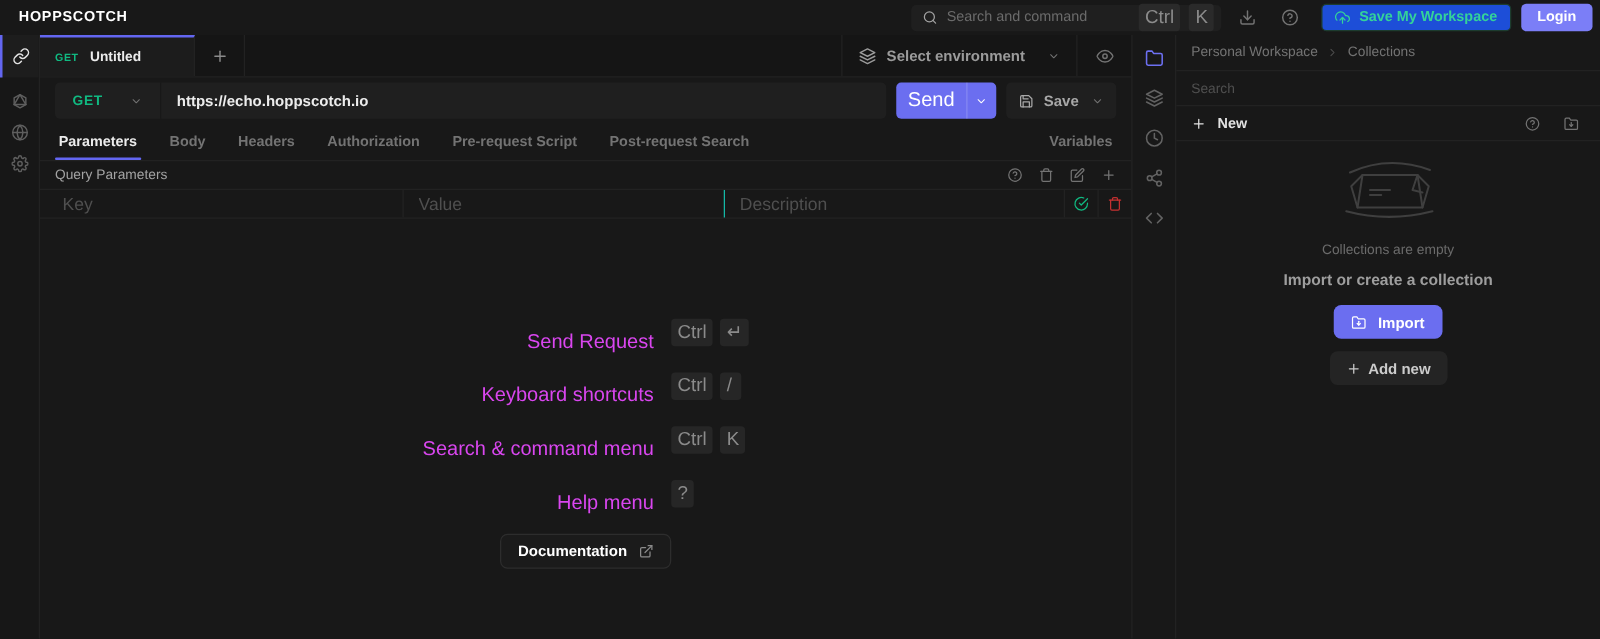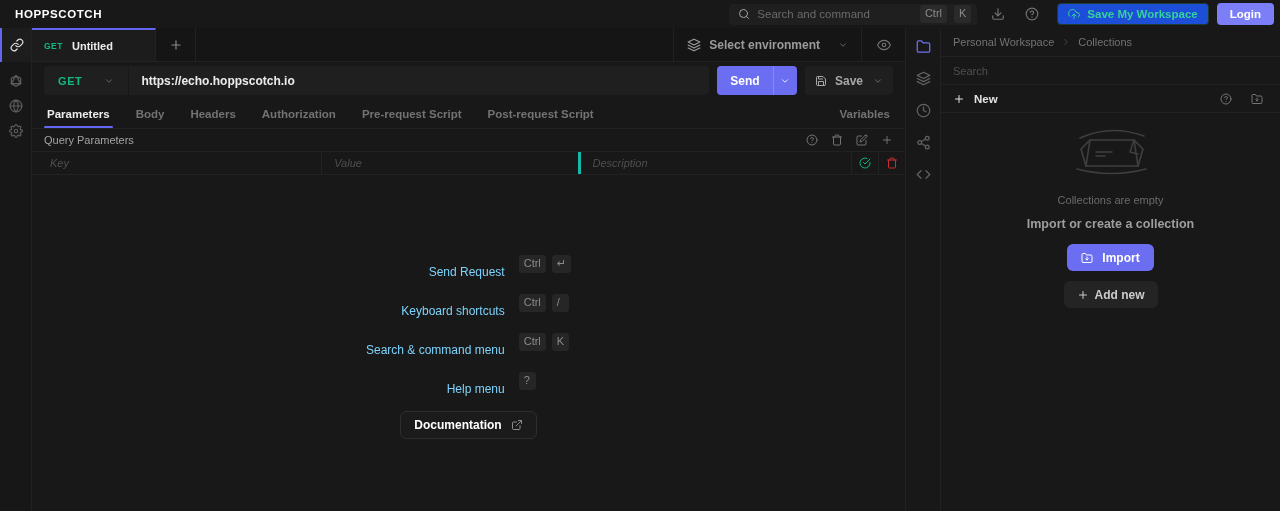--- a/index.html
+++ b/index.html
@@ -14,21 +14,21 @@
   svg.ic.sm { width:12px; height:12px; }
   svg.ic.xs { width:10px; height:10px; }
 
   
   .topbar { height:28px; display:flex; align-items:center; padding:0 6px 0 15px; gap:8px; }
   .logo { color:#ffffff; font-weight:bold; font-size:11.5px; letter-spacing:.6px; flex:0 0 auto; }
   .topbar-spacer { flex:1; }
   .searchbox { width:248px; height:21px; background:#1f1f1f; border-radius:4px;
     display:flex; align-items:center; gap:7px; padding:0 6px 0 9px; cursor:pointer; }
   .searchbox .ph { flex:1; color:#6b6b6b; font-size:11.5px; }
-  .key { background:#262626; color:#8b8b8b; border-radius:3px; font-size:11px;
+  .key { background:#262626; color:#8b8b8b; border-radius:3px; font-size:15px;
     padding:2px 5px; min-width:17px; text-align:left; line-height:1.2; }
   .searchbox .key { background:#2a2a2a; }
   .iconbtn { width:26px; height:22px; display:flex; align-items:center; justify-content:center;
     color:#737373; cursor:pointer; }
   .btn-savews { display:flex; align-items:center; gap:7px; height:22px; padding:0 10px;
     background:#1d4ed8; border:1px solid #1d3c2e; border-radius:4px; color:#34d399;
     font-weight:bold; font-size:11.5px; cursor:pointer; margin-left:4px; }
   .btn-login { height:22px; padding:0 13px; background:#7b7ef7; border-radius:4px;
     color:#ffffff; font-weight:bold; font-size:11.5px; display:flex; align-items:center; cursor:pointer; }
 
@@ -66,21 +66,21 @@
     display:flex; align-items:stretch; min-width:0; }
   .method-btn { display:flex; align-items:center; gap:22px; padding:0 14px;
     border-right:1px solid #181818; cursor:pointer; }
   .method-btn .m { color:#10b981; font-weight:bold; font-size:11px; letter-spacing:.6px; }
   .method-btn .chev { color:#737373; }
   .url-input { flex:1; background:transparent; border:0; outline:0; color:#ececec;
     font-family:"Liberation Sans", sans-serif; font-size:12px; font-weight:bold; padding:0 12px; min-width:0; }
   .btn-send { height:29px; width:80px; background:#6b6ef0; border-radius:4px; color:#fff;
     display:flex; align-items:stretch; cursor:pointer; }
   .btn-send .lbl { flex:1; display:flex; align-items:center; justify-content:center;
-    font-weight:bold; font-size:12px; }
+    font-weight:normal; font-size:16px; }
   .btn-send .chev { width:24px; display:flex; align-items:center; justify-content:center;
     border-left:1px solid rgba(255,255,255,.18); }
   .btn-save { height:29px; background:#1f1f1f; border-radius:4px; color:#a8a8a8;
     display:flex; align-items:center; gap:8px; padding:0 10px; font-weight:bold;
     font-size:12px; cursor:pointer; }
   .btn-save .chev { color:#737373; margin-left:2px; }
 
   
   .reqtabs { height:30px; border-bottom:1px solid #222222; display:flex;
     align-items:stretch; padding:0 2px; font-size:11.5px; }
@@ -93,35 +93,35 @@
 
   
   .qp-header { height:23px; display:flex; align-items:center; padding:0 12px;
     border-bottom:1px solid #222222; }
   .qp-title { flex:1; color:#a3a3a3; font-size:11px; font-weight:normal; }
   .qp-icons { display:flex; align-items:center; gap:13px; color:#737373; }
   .qp-icons .iconbtn { width:auto; height:auto; }
   .qp-row { height:23px; display:flex; align-items:stretch; border-bottom:1px solid #222222; }
   .qp-cell { display:flex; align-items:center; min-width:0; }
   .qp-cell input { width:100%; background:transparent; border:0; outline:0; color:#ececec;
-    font-family:"Liberation Sans", sans-serif; font-size:11px;font-style:italic; }
+    font-family:"Liberation Sans", sans-serif; font-size:14px; }
   .qp-cell input::placeholder, .url-input::placeholder, .csearch::placeholder { color:#4f4f4f; opacity:1; }
   .qp-key { flex:1.07; padding-left:18px; }
   .qp-val { flex:.96; border-left:1px solid #222222; padding-left:12px; }
-  .qp-desc { flex:1.02; border-left:3px solid #14b8a6; padding-left:12px;align-items:center; }
+  .qp-desc { flex:1.02; border-left:1px solid #14b8a6; padding-left:12px;align-items:center; }
   .qp-act { width:27px; display:flex; align-items:center; justify-content:center;
     border-left:1px solid #222222; cursor:pointer; }
   .qp-act.ok { color:#10b981; }
   .qp-act.del { color:#c53030; }
 
   
   .helparea { flex:1; display:flex; flex-direction:column; align-items:center; }
   .shortcuts { margin-top:74px; display:grid; grid-template-columns:auto auto;
     column-gap:14px; row-gap:9px; align-items:center; }
-  .sc-label { justify-self:end; color:#7dd3fc; font-size:12px;margin-top:16px; }
+  .sc-label { justify-self:end; color:#d946ef; font-size:16px;margin-top:16px; }
   .sc-keys { display:flex; gap:6px; }
   .btn-doc { margin-top:15px; display:flex; align-items:center; gap:9px; height:28px;
     padding:0 13px; border:1px solid #2d2d2d; border-radius:6px; color:#ffffff;
     font-weight:bold; font-size:12px; cursor:pointer; background:#1b1b1b; }
   .btn-doc .ic { color:#8b8b8b; }
 
   
   .sidebar-right { width:36px; border-left:1px solid #222222; border-right:1px solid #222222;
     display:flex; flex-direction:column; align-items:center; padding-top:11px; gap:17px; }
   .rs-item { color:#626262; cursor:pointer; }
@@ -332,21 +332,21 @@
       <div class="reqtab">
           <span>Headers</span>
         </div>
       <div class="reqtab">
           <span>Authorization</span>
         </div>
       <div class="reqtab">
           <span>Pre-request Script</span>
         </div>
       <div class="reqtab">
-          <span>Post-request Script</span>
+          <span>Post-request Search</span>
         </div>
       <div class="reqtab right">
           <span>Variables</span>
         </div>
     </div>
 
     <div class="qp-header">
       <span class="qp-title">Query Parameters</span>
       <div class="qp-icons">
         <span class="iconbtn">

